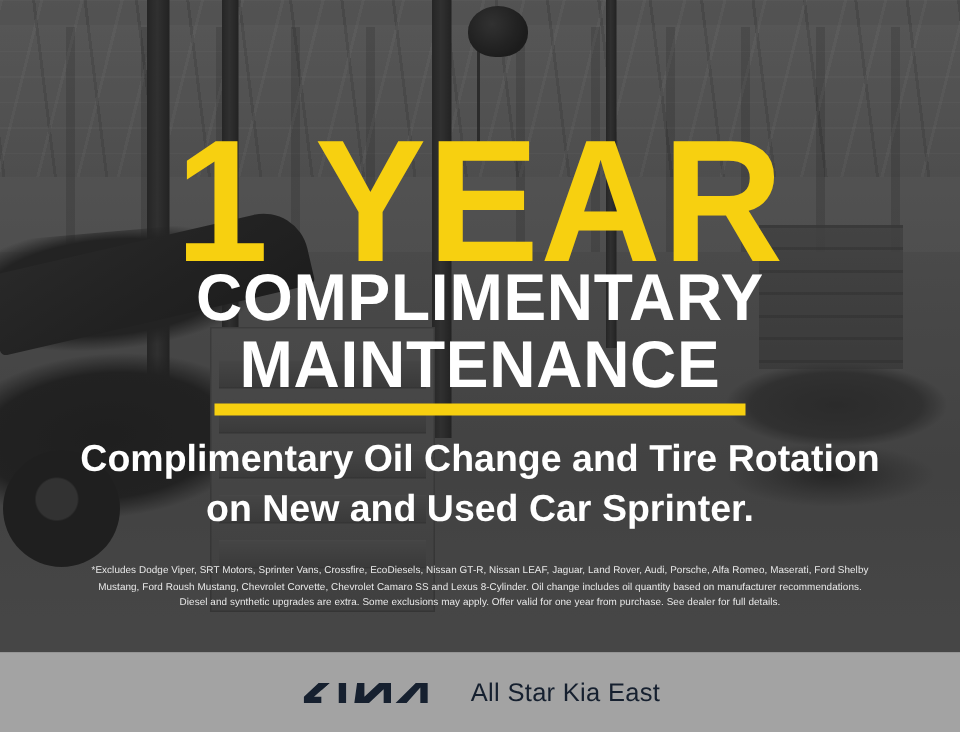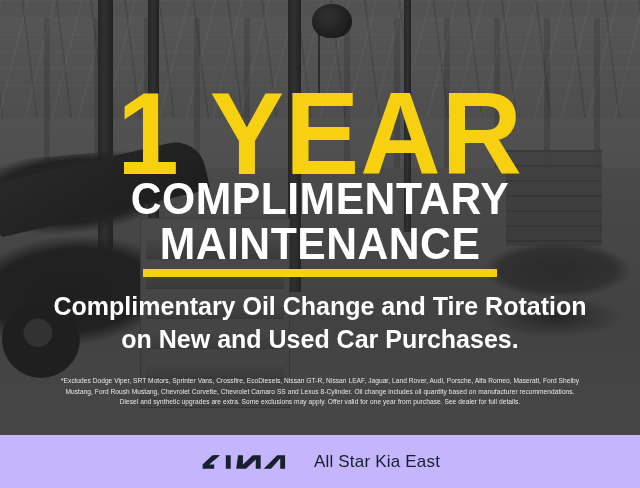--- a/index.html
+++ b/index.html
@@ -229,21 +229,21 @@
     letter-spacing: 0.05px;
   }
   .disclaimer span { display: block; white-space: nowrap; }
 
   
   .footer {
     position: absolute;
     left: 0; top: 435px;
     width: 640px;
     height: 53px;
-    background: #c4b5fd;
+    background: #a3a3a3;
     display: flex;
     align-items: center;
     justify-content: center;
     gap: 22px;
   }
   .kia-logo {
     display: block;
     width: 92px;
     height: 22px;
   }
@@ -290,21 +290,21 @@
     <div class="headline-1year">1 YEAR</div>
 
     <div class="headline-complimentary">COMPLIMENTARY</div>
 
     <div class="headline-maintenance">MAINTENANCE</div>
 
     <div class="divider-bar"></div>
 
     <div class="subhead">
       <span>Complimentary Oil Change and Tire Rotation</span>
-      <span class="line2">on New and Used Car Purchases.</span>
+      <span class="line2">on New and Used Car Sprinter.</span>
     </div>
 
     <div class="disclaimer">
       <span>*Excludes Dodge Viper, SRT Motors, Sprinter Vans, Crossfire, EcoDiesels, Nissan GT-R, Nissan LEAF, Jaguar, Land Rover, Audi, Porsche, Alfa Romeo, Maserati, Ford Shelby</span>
       <span>Mustang, Ford Roush Mustang, Chevrolet Corvette, Chevrolet Camaro SS and Lexus 8-Cylinder. Oil change includes oil quantity based on manufacturer recommendations.</span>
       <span>Diesel and synthetic upgrades are extra. Some exclusions may apply. Offer valid for one year from purchase. See dealer for full details.</span>
     </div>
   </div>
 
   <div class="footer">

